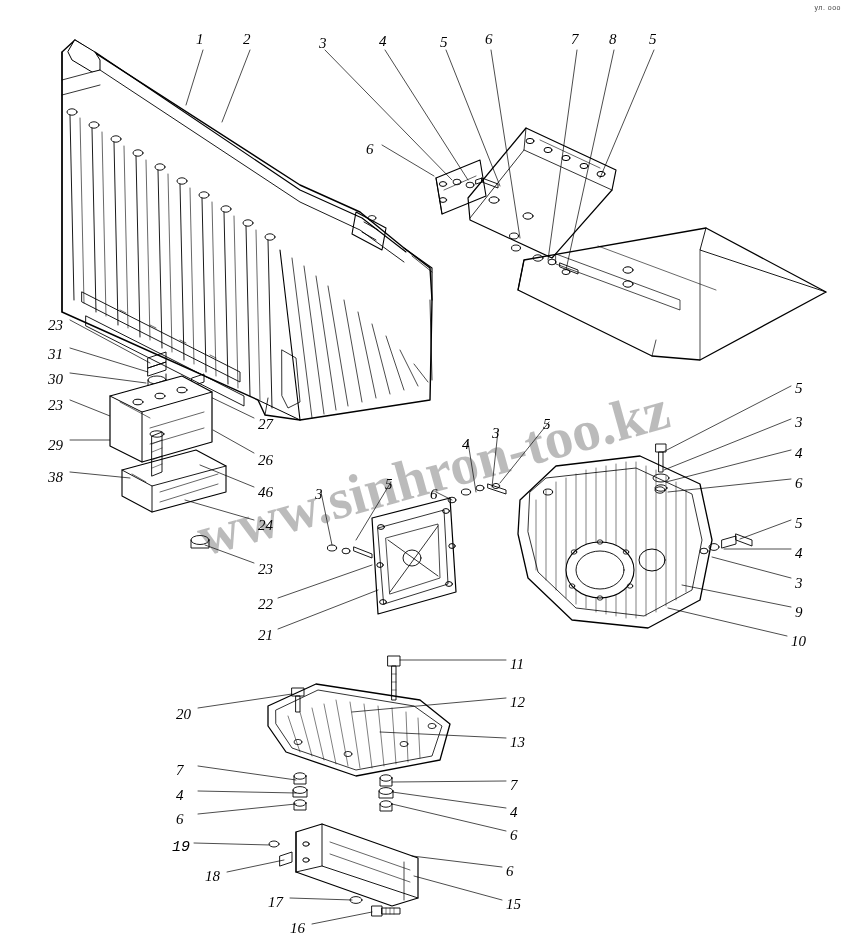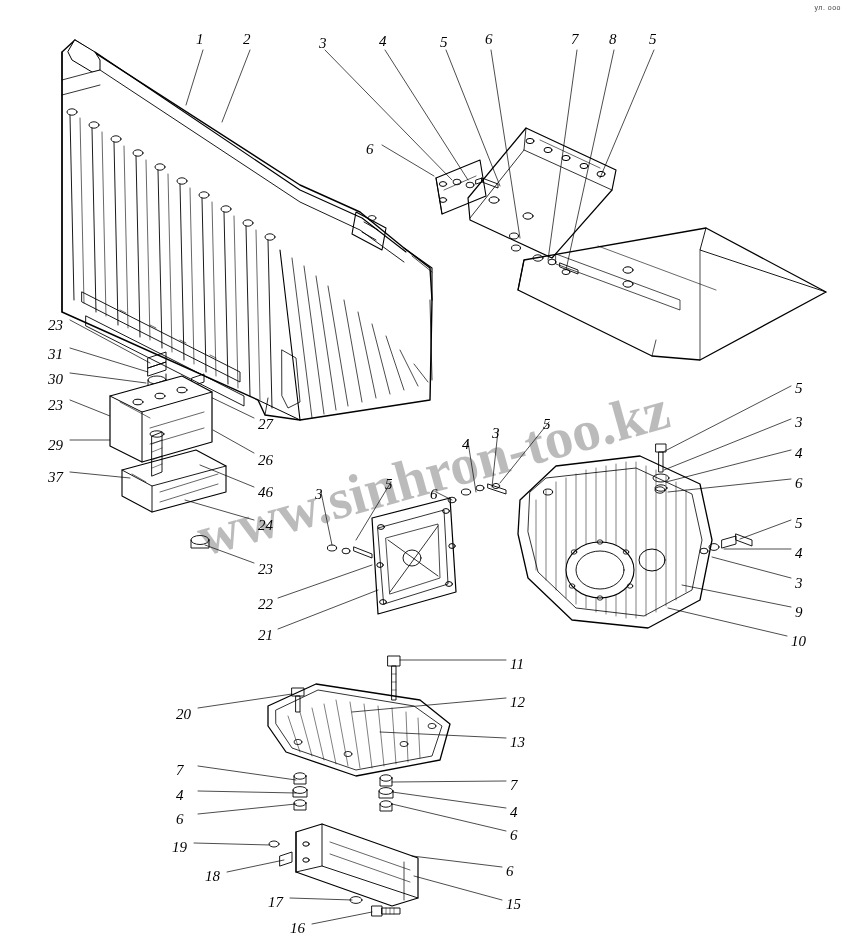--- a/index.html
+++ b/index.html
@@ -477,21 +477,21 @@
   <div class="callout-label" style="left:571px;top:32px;">7</div>
   <div class="callout-label" style="left:609px;top:32px;">8</div>
   <div class="callout-label" style="left:649px;top:32px;">5</div>
   <div class="callout-label" style="left:366px;top:142px;">6</div>
 
   <div class="callout-label" style="left:48px;top:318px;">23</div>
   <div class="callout-label" style="left:48px;top:347px;text-align:center;">31</div>
   <div class="callout-label" style="left:48px;top:372px;">30</div>
   <div class="callout-label" style="left:48px;top:398px;">23</div>
   <div class="callout-label" style="left:48px;top:438px;">29</div>
-  <div class="callout-label" style="left:48px;top:470px;">37</div>
+  <div class="callout-label" style="left:48px;top:470px;">38</div>
 
   <div class="callout-label" style="left:258px;top:417px;">27</div>
   <div class="callout-label" style="left:258px;top:453px;">26</div>
   <div class="callout-label" style="left:258px;top:485px;">46</div>
   <div class="callout-label" style="left:258px;top:518px;">24</div>
   <div class="callout-label" style="left:258px;top:562px;">23</div>
   <div class="callout-label" style="left:258px;top:597px;">22</div>
   <div class="callout-label" style="left:258px;top:628px;">21</div>
 
   <div class="callout-label" style="left:315px;top:487px;">3</div>
@@ -512,21 +512,21 @@
   <div class="callout-label" style="left:791px;top:634px;">10</div>
 
   <div class="callout-label" style="left:510px;top:657px;">11</div>
   <div class="callout-label" style="left:510px;top:695px;">12</div>
   <div class="callout-label" style="left:510px;top:735px;">13</div>
   <div class="callout-label" style="left:176px;top:707px;">20</div>
 
   <div class="callout-label" style="left:176px;top:763px;">7</div>
   <div class="callout-label" style="left:176px;top:788px;">4</div>
   <div class="callout-label" style="left:176px;top:812px;">6</div>
-  <div class="callout-label" style="left:172px;top:840px;">19</div>
+  <div class="callout-label" style="left:172px;top:840px;font-family:Liberation Mono, monospace;">19</div>
   <div class="callout-label" style="left:205px;top:869px;">18</div>
   <div class="callout-label" style="left:268px;top:895px;">17</div>
   <div class="callout-label" style="left:290px;top:921px;">16</div>
 
   <div class="callout-label" style="left:510px;top:778px;">7</div>
   <div class="callout-label" style="left:510px;top:805px;">4</div>
   <div class="callout-label" style="left:510px;top:828px;">6</div>
   <div class="callout-label" style="left:506px;top:864px;">6</div>
   <div class="callout-label" style="left:506px;top:897px;">15</div>
 

